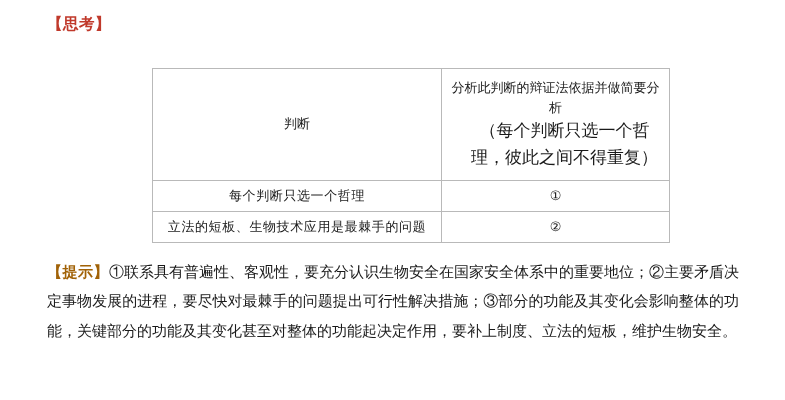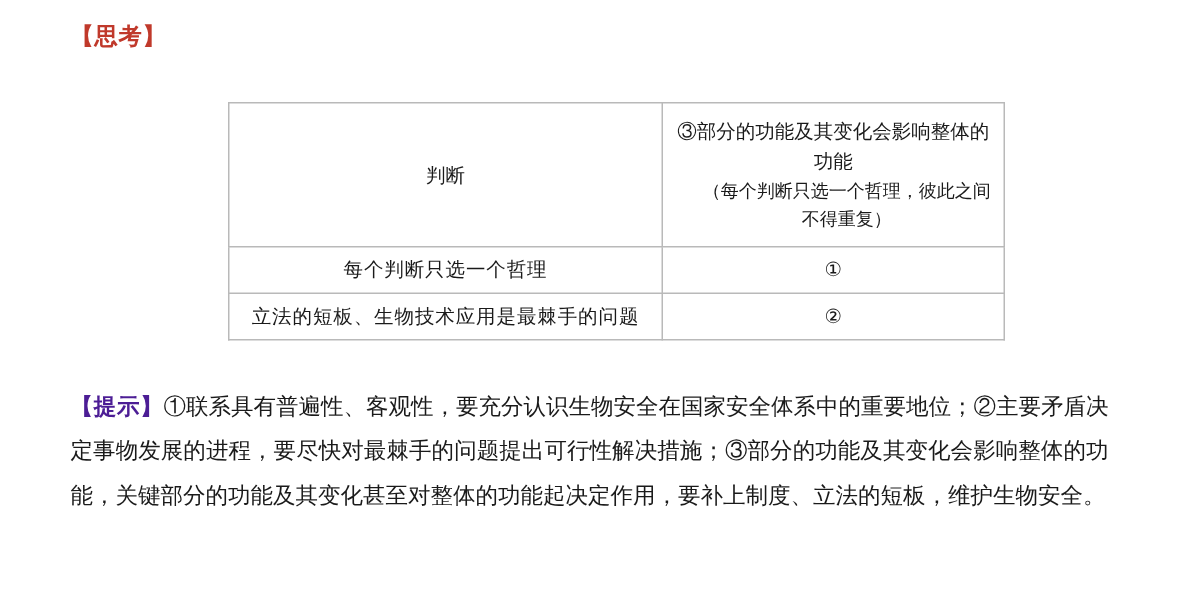--- a/index.html
+++ b/index.html
@@ -50,57 +50,57 @@
     padding: 6px 4px;
   }
   table.qtable tr.head td {
     padding: 9px 8px;
     line-height: 1.55;
     font-size: 13px;
   }
   .col-left { width: 272px; margin-left: 26px; }
   .col-right { width: 211px; }
   .head-right-line1 { display: block; }
-  .head-right-line2 { display: block; font-size: 12px; margin-left: 18px; }
+  .head-right-line2 { display: block; font-size: 17px; margin-left: 18px; }
   .row-cell-left {
     letter-spacing: 0.6px;
   }
   .row-cell-right {
     font-size: 13px;
   }
   .hint-block {
     position: absolute;
     left: 47px;
     top: 258px;
     width: 692px;
     font-size: 15px;
     line-height: 1.95;
     color: #1a1a1a;
     text-align: justify;
   }
   .hint-label {
-    color: #4c1d95;
+    color: #a16207;
     font-weight: bold;
     letter-spacing: 0.5px;
   }
 </style>
 </head>
 <body>
 
 <div class="page">
 
   <div class="section-label">【思考】</div>
 
   <div class="table-wrap">
     <table class="qtable">
       <tbody>
           <tr class="head">
         <td class="col-left">判断</td>
         <td class="col-right">
-          <span class="head-right-line1">③部分的功能及其变化会影响整体的功能</span>
+          <span class="head-right-line1">分析此判断的辩证法依据并做简要分析</span>
           <span class="head-right-line2">（每个判断只选一个哲理，彼此之间不得重复）</span>
         </td>
       </tr>
       <tr>
         <td class="row-cell-left">每个判断只选一个哲理</td>
         <td class="row-cell-right">①</td>
       </tr>
       <tr>
         <td class="row-cell-left">立法的短板、生物技术应用是最棘手的问题</td>
         <td class="row-cell-right">②</td>

